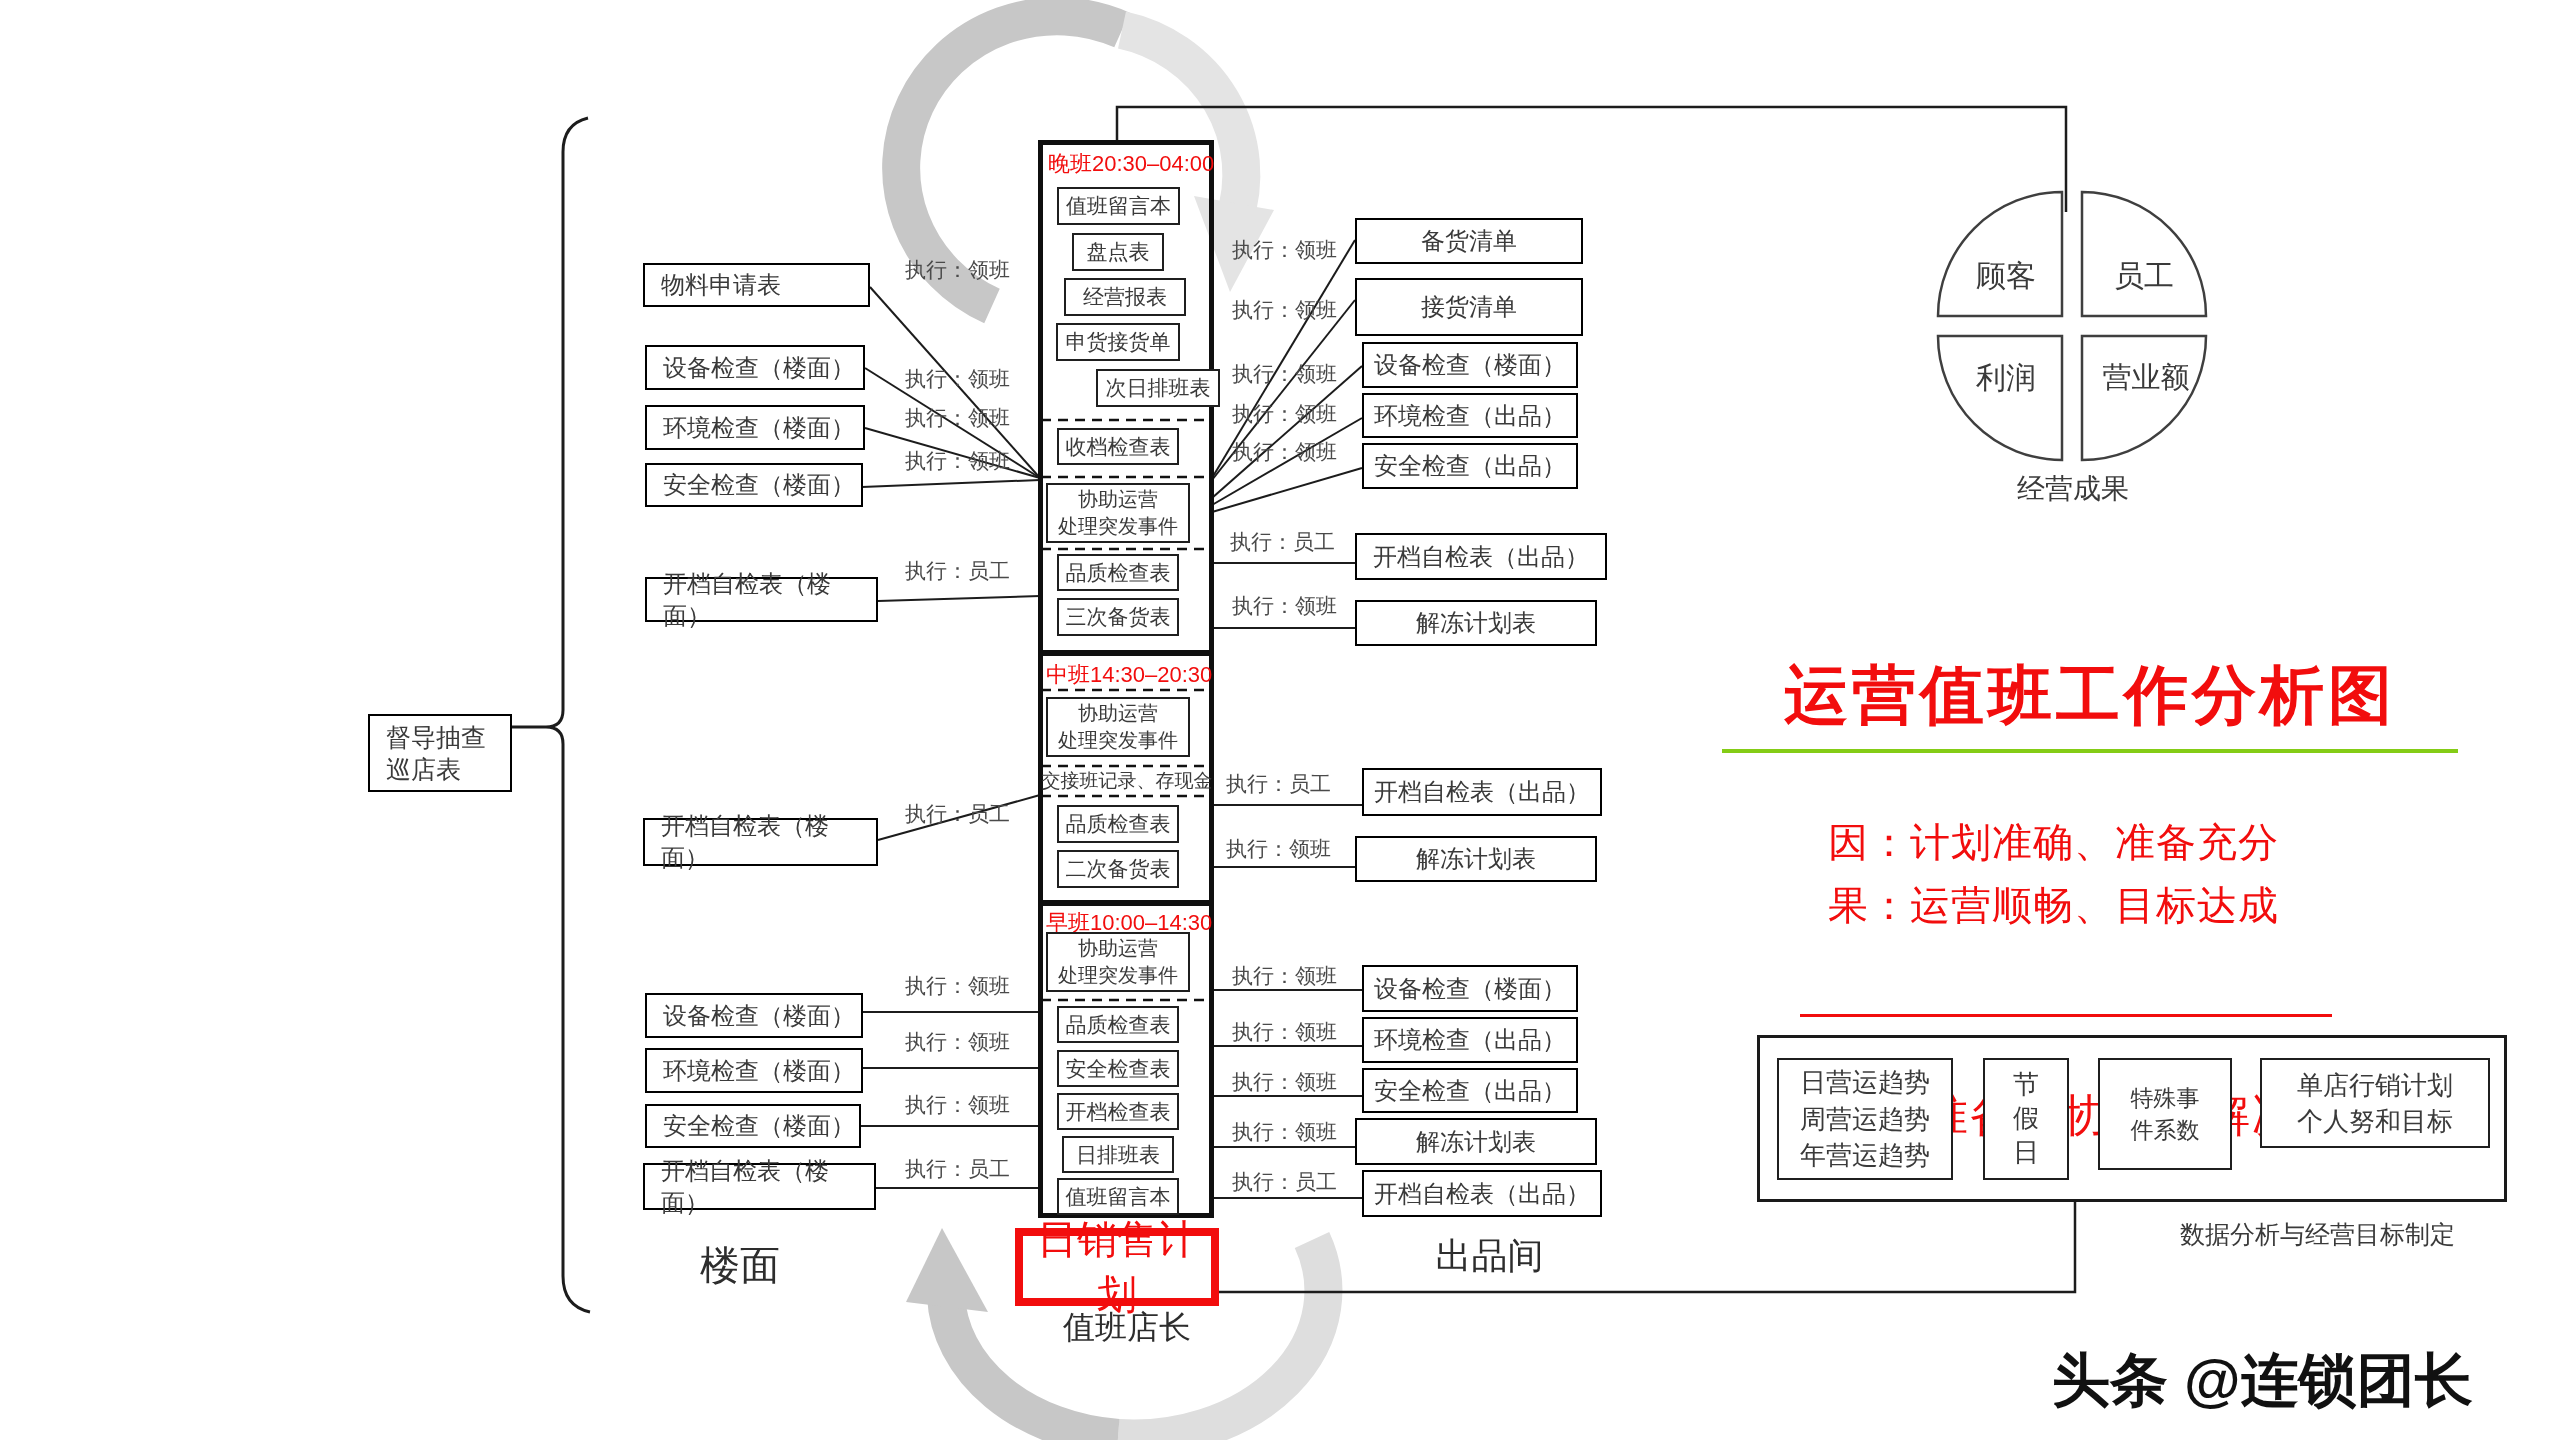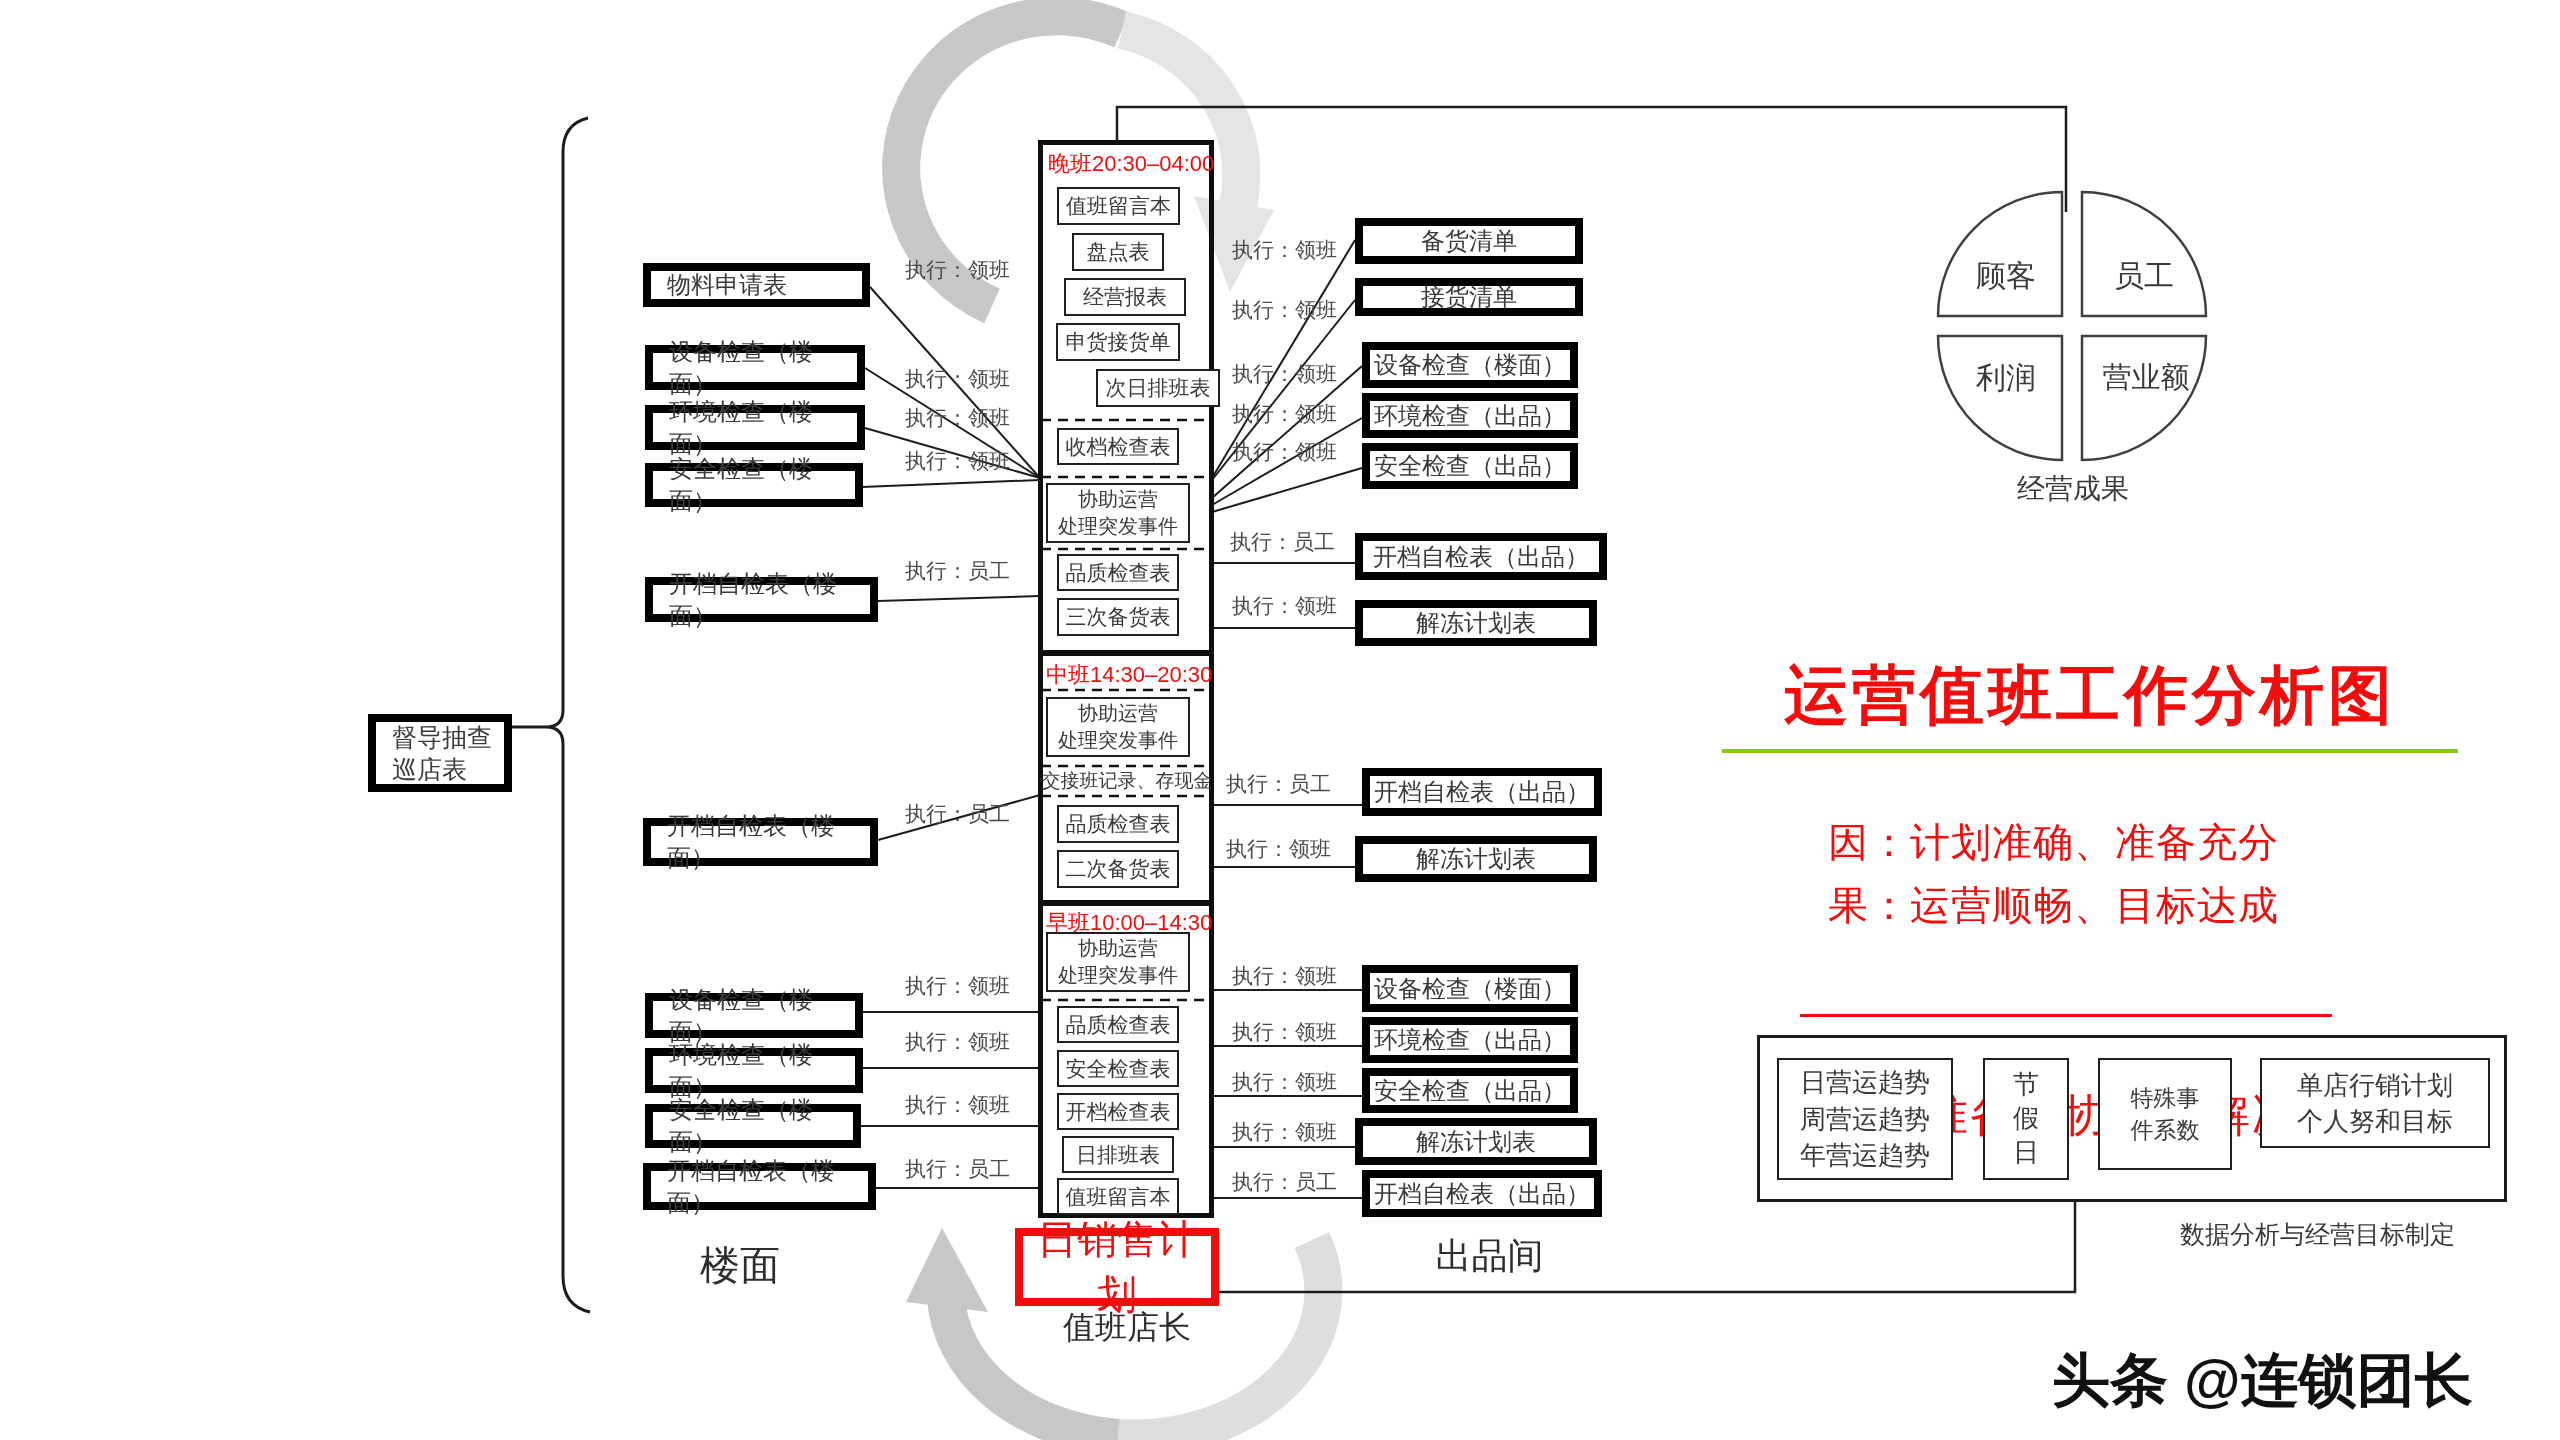--- a/index.html
+++ b/index.html
@@ -1,20 +1,20 @@
 <!DOCTYPE html>
 <html><head>
 <meta charset="utf-8">
 <style>
   html,body{margin:0;padding:0;background:#fff;}
   body{width:2560px;height:1440px;position:relative;overflow:hidden;
        font-family:"Liberation Sans","DejaVu Sans",sans-serif;color:#2d2d2d;}
   svg.layer{position:absolute;left:0;top:0;z-index:0;}
   .abs{position:absolute;box-sizing:border-box;z-index:2;}
-  .box{background:#fff;border:8px solid #000000;display:flex;align-items:center;
+  .box{background:#fff;border:2px solid #000000;display:flex;align-items:center;
        justify-content:center;text-align:center;white-space:pre-line;font-size:24px;color:#3a3a3a;}
   .box.left-align{justify-content:flex-start;padding-left:16px;text-align:left;}
   .sbox{background:#fff;border:2px solid #1f1f1f;display:flex;align-items:center;
         justify-content:center;text-align:center;white-space:pre-line;font-size:21px;color:#3a3a3a;}
   .exec{font-size:21px;color:#4a4a4a;white-space:nowrap;z-index:2;}
   .shift-title{font-size:22px;color:#f20d0d;white-space:nowrap;z-index:2;}
   .plain{display:flex;align-items:center;justify-content:center;text-align:center;white-space:pre-line;}
   .column-frame{border:5px solid #0f0f0f;background:transparent;z-index:1;}
   .red-box{border:8px solid #f20d0d;color:#f20d0d;font-size:40px;background:#fff;}
   .big-title{color:#f20d0d;font-size:64px;letter-spacing:4px;text-align:center;
@@ -146,21 +146,21 @@
 <div class="abs sbox" style="left:1057px;top:1006px;width:122px;height:37px;">品质检查表</div>
 <div class="abs sbox" style="left:1057px;top:1050px;width:122px;height:37px;">安全检查表</div>
 <div class="abs sbox" style="left:1057px;top:1093px;width:122px;height:37px;">开档检查表</div>
 <div class="abs sbox" style="left:1062px;top:1136px;width:112px;height:37px;">日排班表</div>
 <div class="abs sbox" style="left:1057px;top:1178px;width:122px;height:37px;">值班留言本</div>
 
 <div class="abs box red-box" style="left:1015px;top:1228px;width:204px;height:78px;">日销售计划</div>
 <div class="abs plain" style="left:1062px;top:1310px;width:130px;height:36px;font-size:32px;color:#2d2d2d;">值班店长</div>
 
 <div class="abs box" style="left:1355px;top:218px;width:228px;height:46px;">备货清单</div>
-<div class="abs box" style="left:1355px;top:278px;width:228px;height:38px;">接货清单</div>
+<div class="abs box" style="left:1355px;top:278px;width:228px;height:58px;">接货清单</div>
 <div class="abs box" style="left:1362px;top:342px;width:216px;height:46px;">设备检查（楼面）</div>
 <div class="abs box" style="left:1362px;top:393px;width:216px;height:45px;">环境检查（出品）</div>
 <div class="abs box" style="left:1362px;top:443px;width:216px;height:46px;">安全检查（出品）</div>
 
 <div class="abs box" style="left:1355px;top:533px;width:252px;height:47px;">开档自检表（出品）</div>
 <div class="abs box" style="left:1355px;top:600px;width:242px;height:46px;">解冻计划表</div>
 <div class="abs box" style="left:1362px;top:768px;width:240px;height:48px;">开档自检表（出品）</div>
 <div class="abs box" style="left:1355px;top:836px;width:242px;height:46px;">解冻计划表</div>
 
 <div class="abs box" style="left:1362px;top:965px;width:216px;height:47px;">设备检查（楼面）</div>

